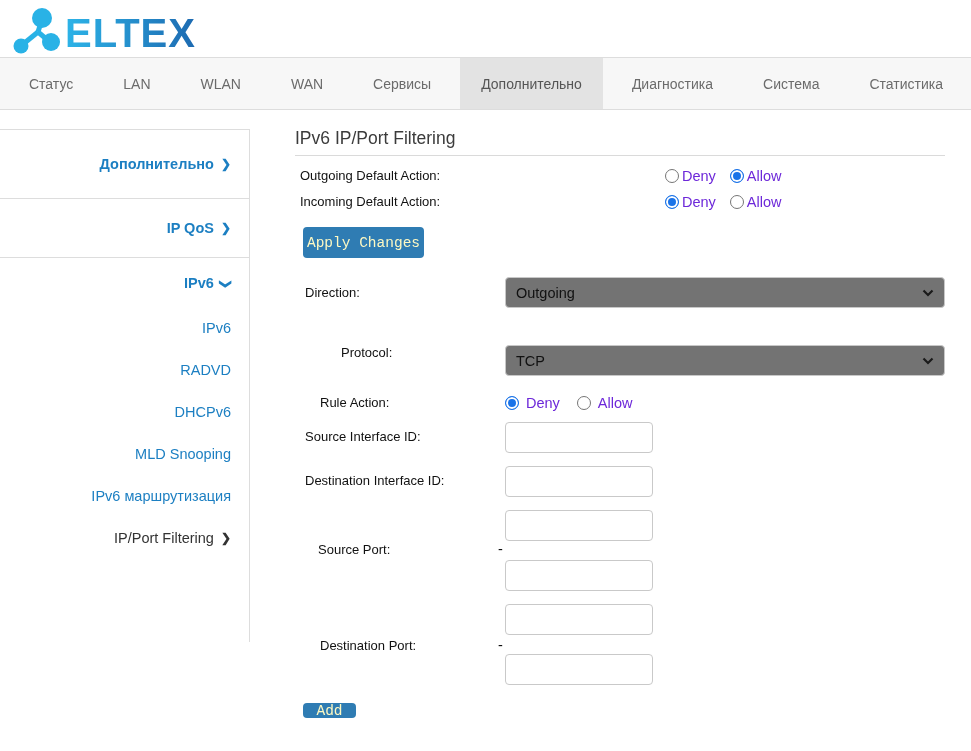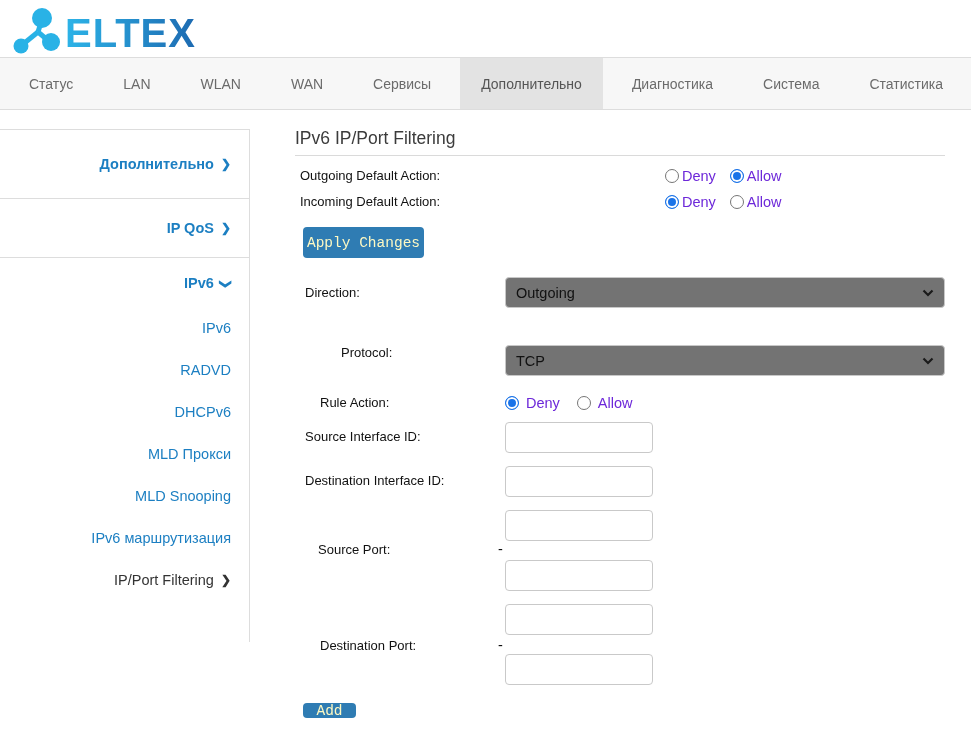--- a/index.html
+++ b/index.html
@@ -115,23 +115,20 @@
       <div class="s-item link">
         <span>IPv6</span>
       </div>
       <div class="s-item link">
         <span>RADVD</span>
       </div>
       <div class="s-item link">
         <span>DHCPv6</span>
       </div>
       <div class="s-item link">
-        <span>MLD Прокси</span>
-      </div>
-      <div class="s-item link">
         <span>MLD Snooping</span>
       </div>
       <div class="s-item link">
         <span>IPv6 маршрутизация</span>
       </div>
       <div class="s-item link active">
         <span>IP/Port Filtering</span>
         <span class="chev">❯</span>
       </div>
     </aside>

